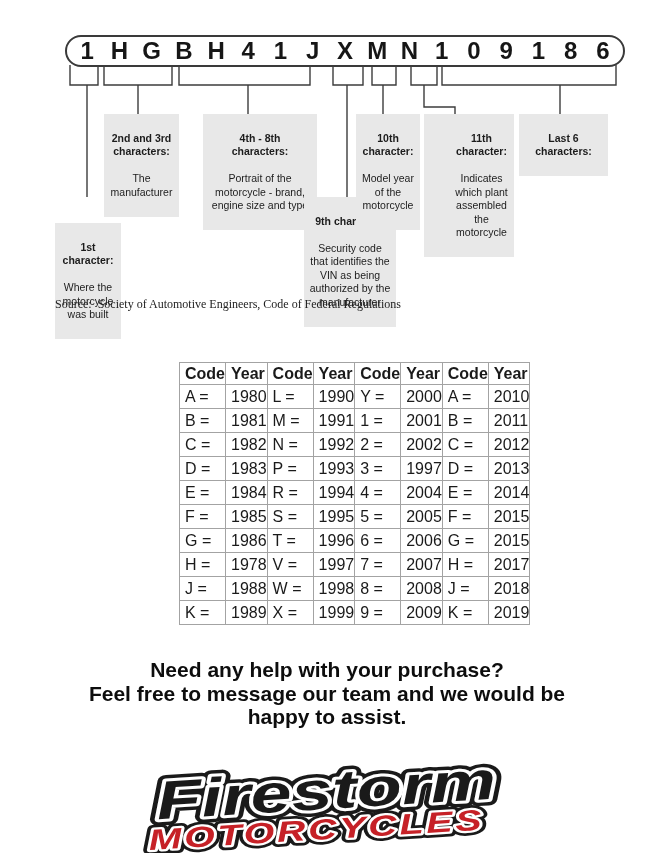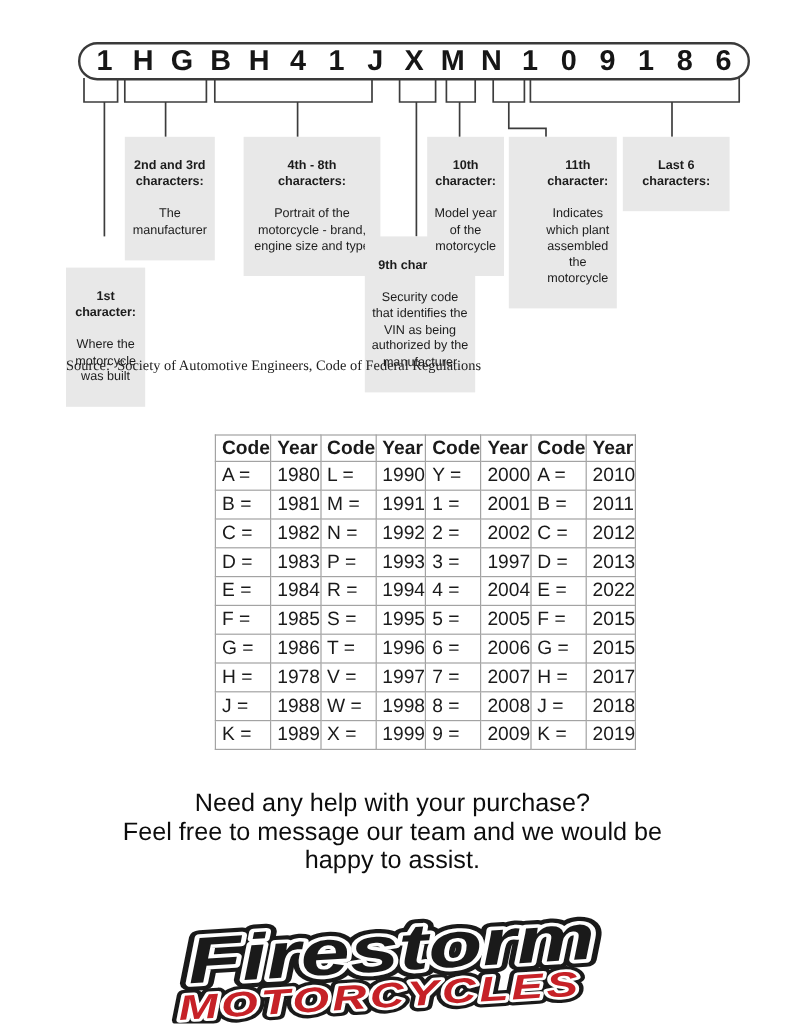--- a/index.html
+++ b/index.html
@@ -52,21 +52,21 @@
     border:1px solid #a3a3a3;padding:0 0 0 5px;text-align:left;vertical-align:middle;
     height:23px;overflow:hidden;white-space:nowrap;
   }
   .year-table th{font-weight:bold;height:21px;}
   .col-code{width:34px;}
   .col-year{width:29px;}
 
   
   .help-text{
     position:absolute;left:0;top:658px;width:654px;text-align:center;
-    font-weight:normal;font-size:21px;line-height:23.5px;color:#0d0d0d;white-space:pre-line;
+    font-weight:bold;font-size:21px;line-height:23.5px;color:#0d0d0d;white-space:pre-line;
   }
 
   
   .logo-wrap{position:absolute;left:137px;top:758px;width:380px;height:95px;}
   .logo-wrap svg{display:block;}
 </style>
 </head>
 <body>
 
 <div class="page">
@@ -224,21 +224,21 @@
         <td>2013</td>
       </tr>
         <tr>
         <td>E =</td>
         <td>1984</td>
         <td>R =</td>
         <td>1994</td>
         <td>4 =</td>
         <td>2004</td>
         <td>E =</td>
-        <td>2022</td>
+        <td>2014</td>
       </tr>
         <tr>
         <td>F =</td>
         <td>1985</td>
         <td>S =</td>
         <td>1995</td>
         <td>5 =</td>
         <td>2005</td>
         <td>F =</td>
         <td>2015</td>

